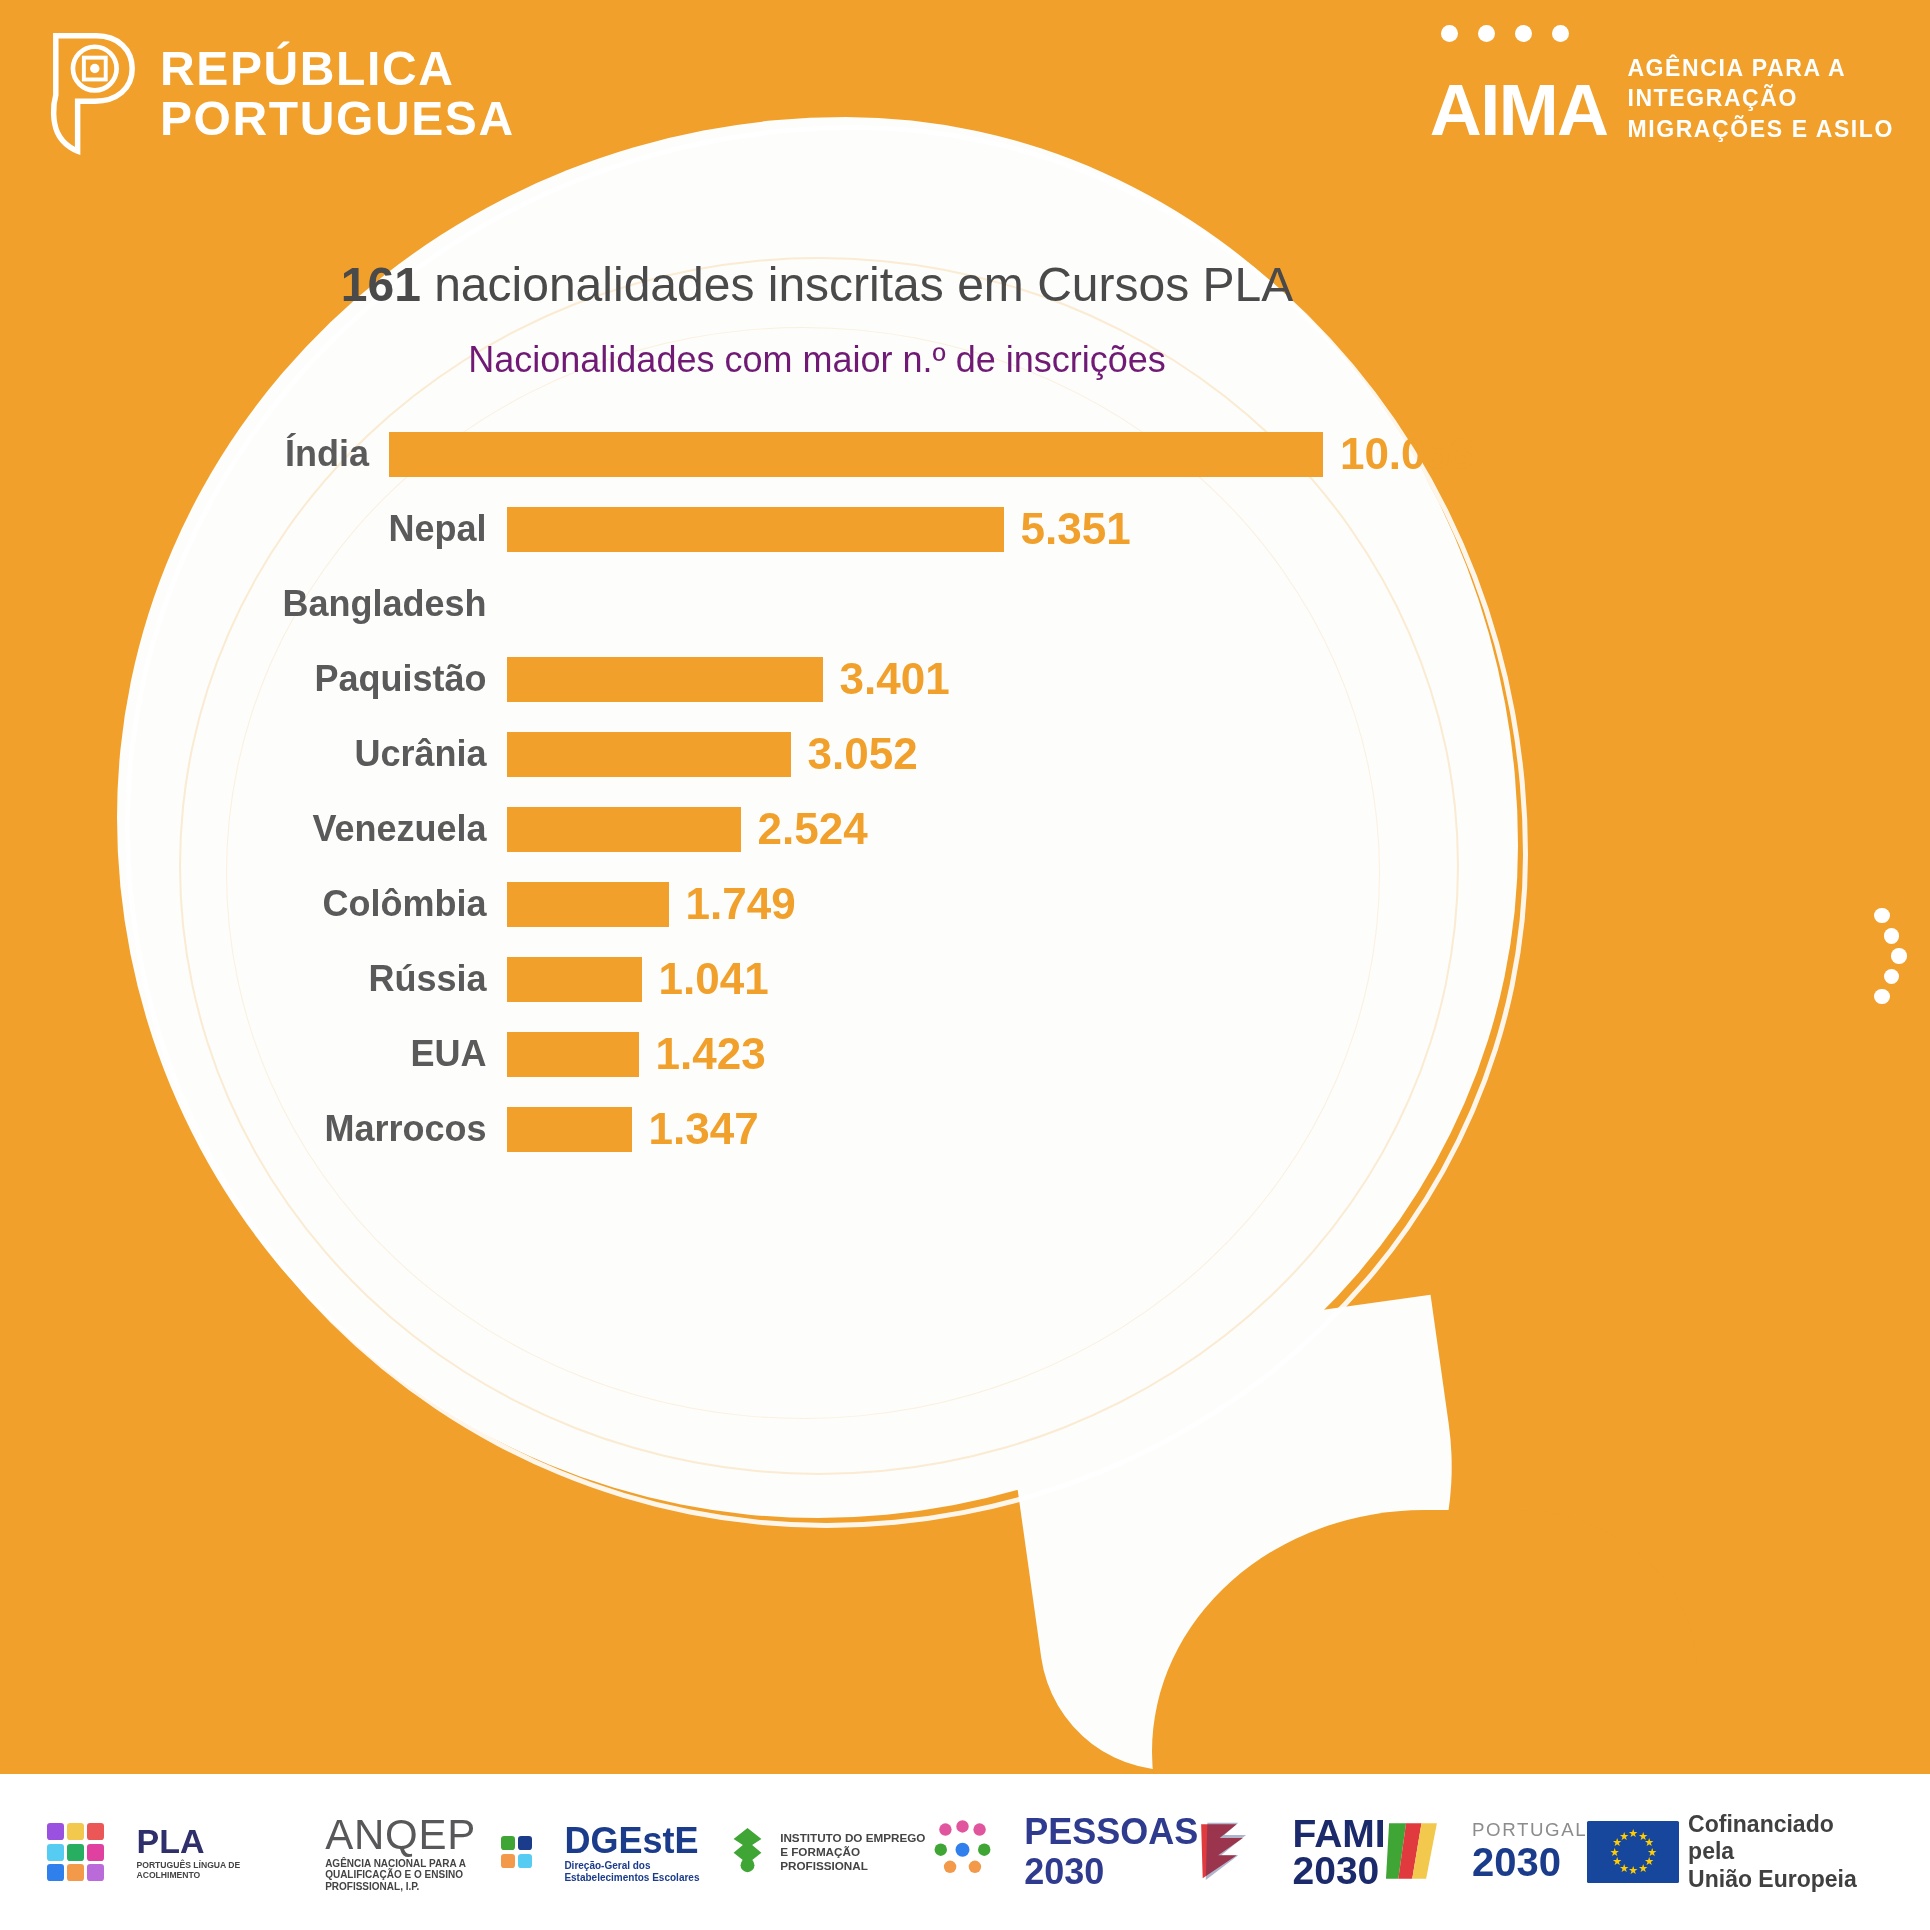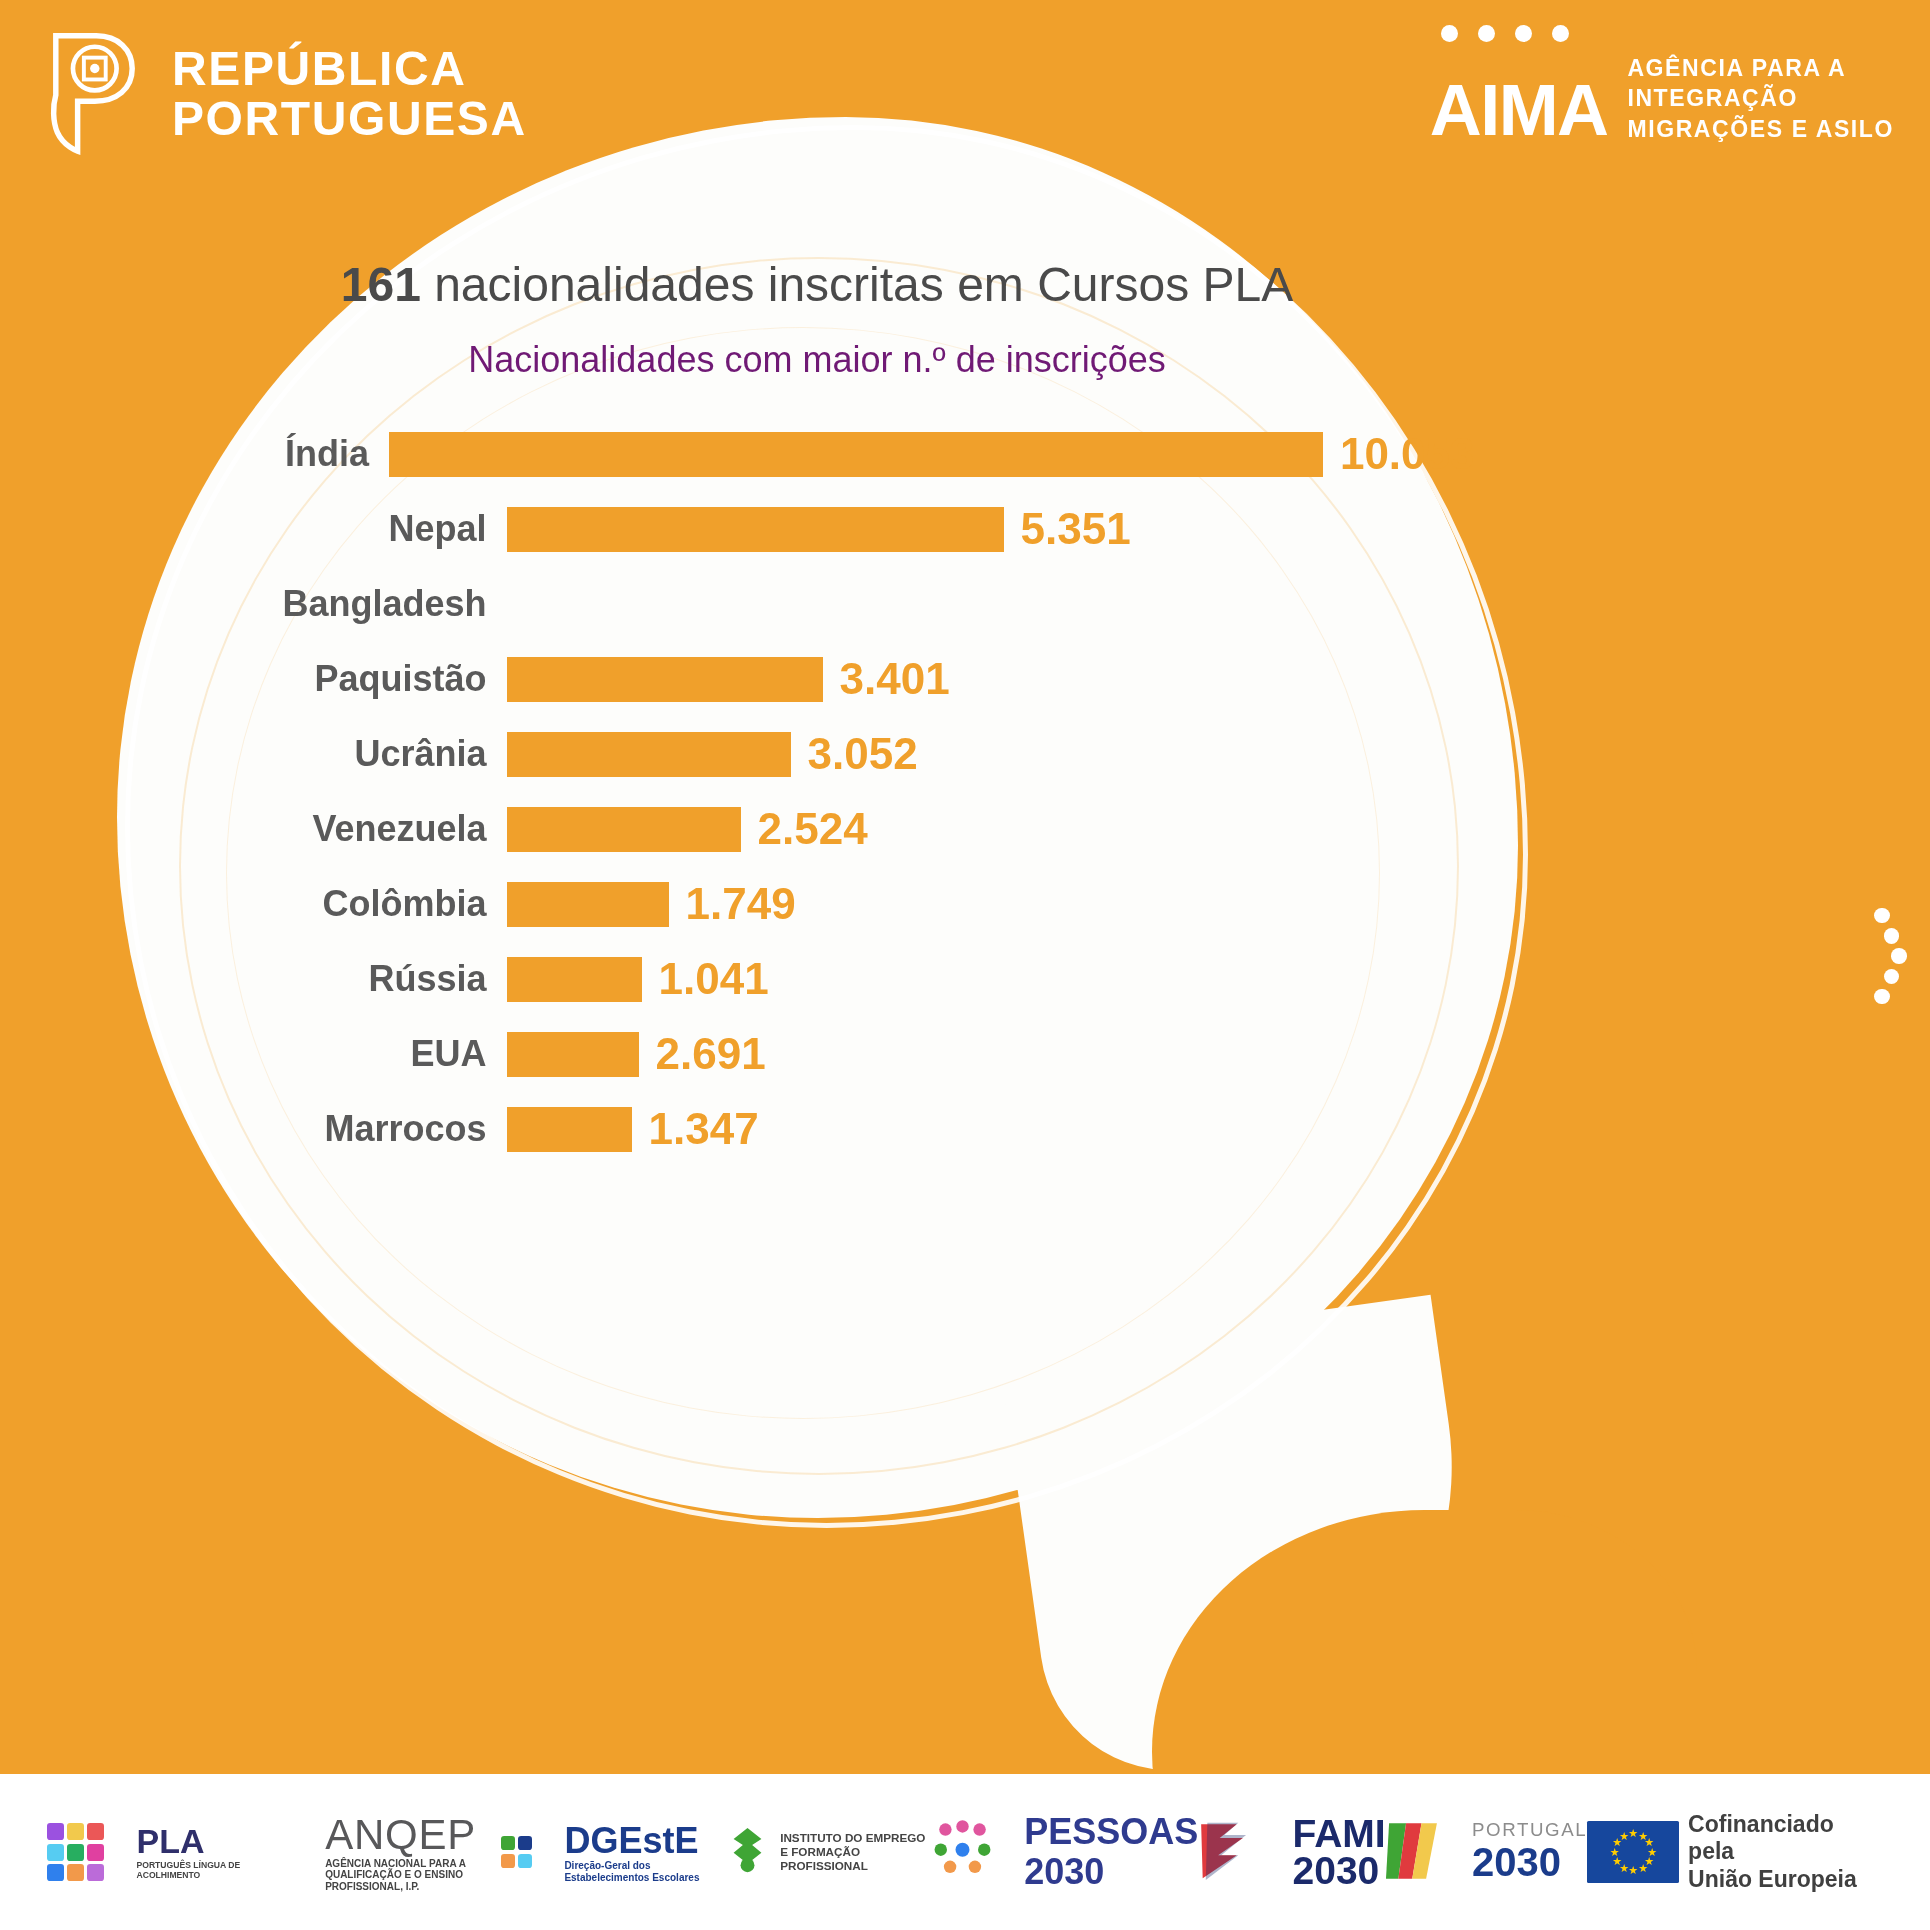--- a/index.html
+++ b/index.html
@@ -10,21 +10,21 @@
     font-family:"Liberation Sans", sans-serif;
     overflow:hidden;
     position:relative;
   }
   
   .header{
     position:absolute;top:0;left:0;width:1930px;height:226px;
     z-index:5;
   }
   .rep-logo{
-    position:absolute;left:48px;top:31px;display:flex;align-items:center;gap:32px;
+    position:absolute;left:48px;top:31px;display:flex;align-items:center;gap:20px;
   }
   .shield{
     width:92px;height:125px;position:relative;
   }
   .shield svg{display:block;}
   .rep-text{
     color:#ffffff;font-weight:bold;line-height:1.03;
     font-size:48px;letter-spacing:1.6px;
   }
   .aima{
@@ -243,21 +243,21 @@
         <div class="label">Rússia</div>
         <div class="barwrap">
           <div class="bar" style="width: 135px; background: rgb(240, 160, 43);"></div>
           <div class="value">1.041</div>
         </div>
       </div>
       <div class="row">
         <div class="label">EUA</div>
         <div class="barwrap">
           <div class="bar" style="width: 132px; background: rgb(240, 160, 43);"></div>
-          <div class="value">2.691</div>
+          <div class="value">1.423</div>
         </div>
       </div>
       <div class="row">
         <div class="label">Marrocos</div>
         <div class="barwrap">
           <div class="bar" style="width: 125px; background: rgb(240, 160, 43);"></div>
           <div class="value">1.347</div>
         </div>
       </div>
     </div>

